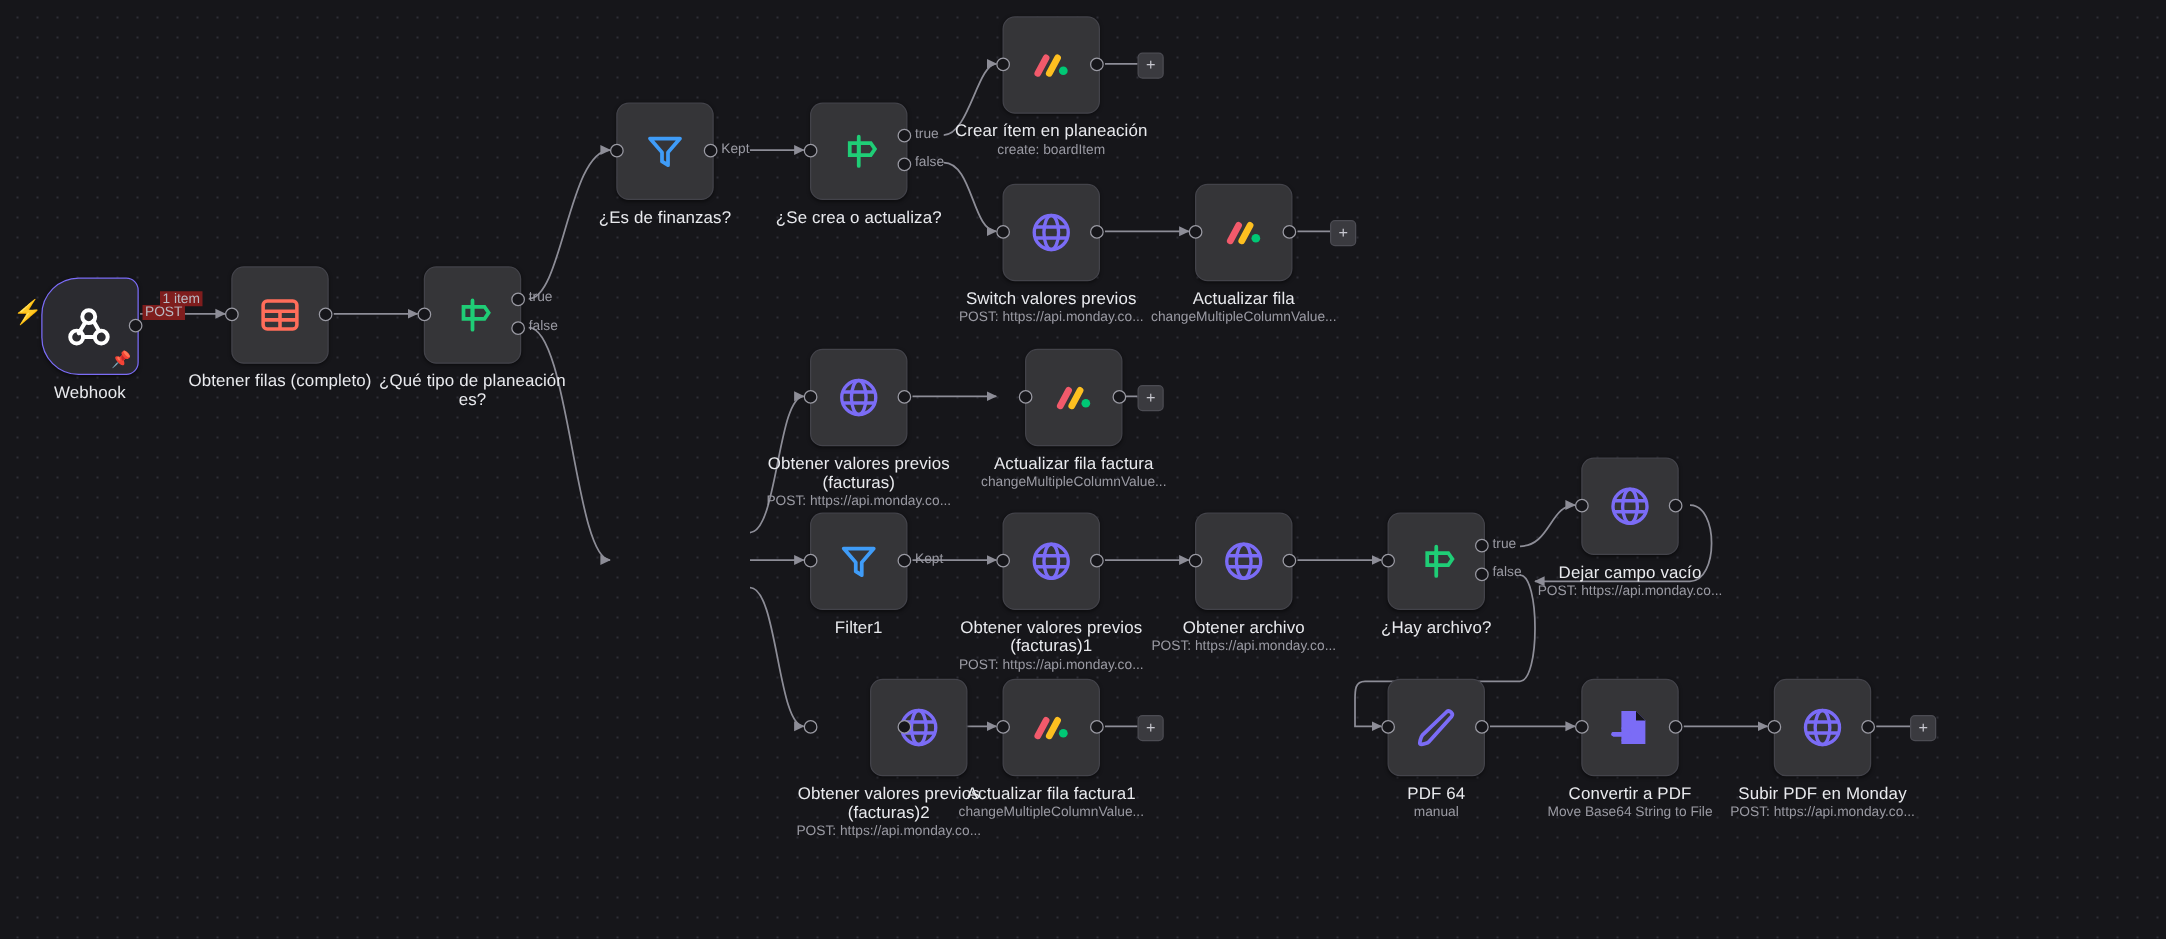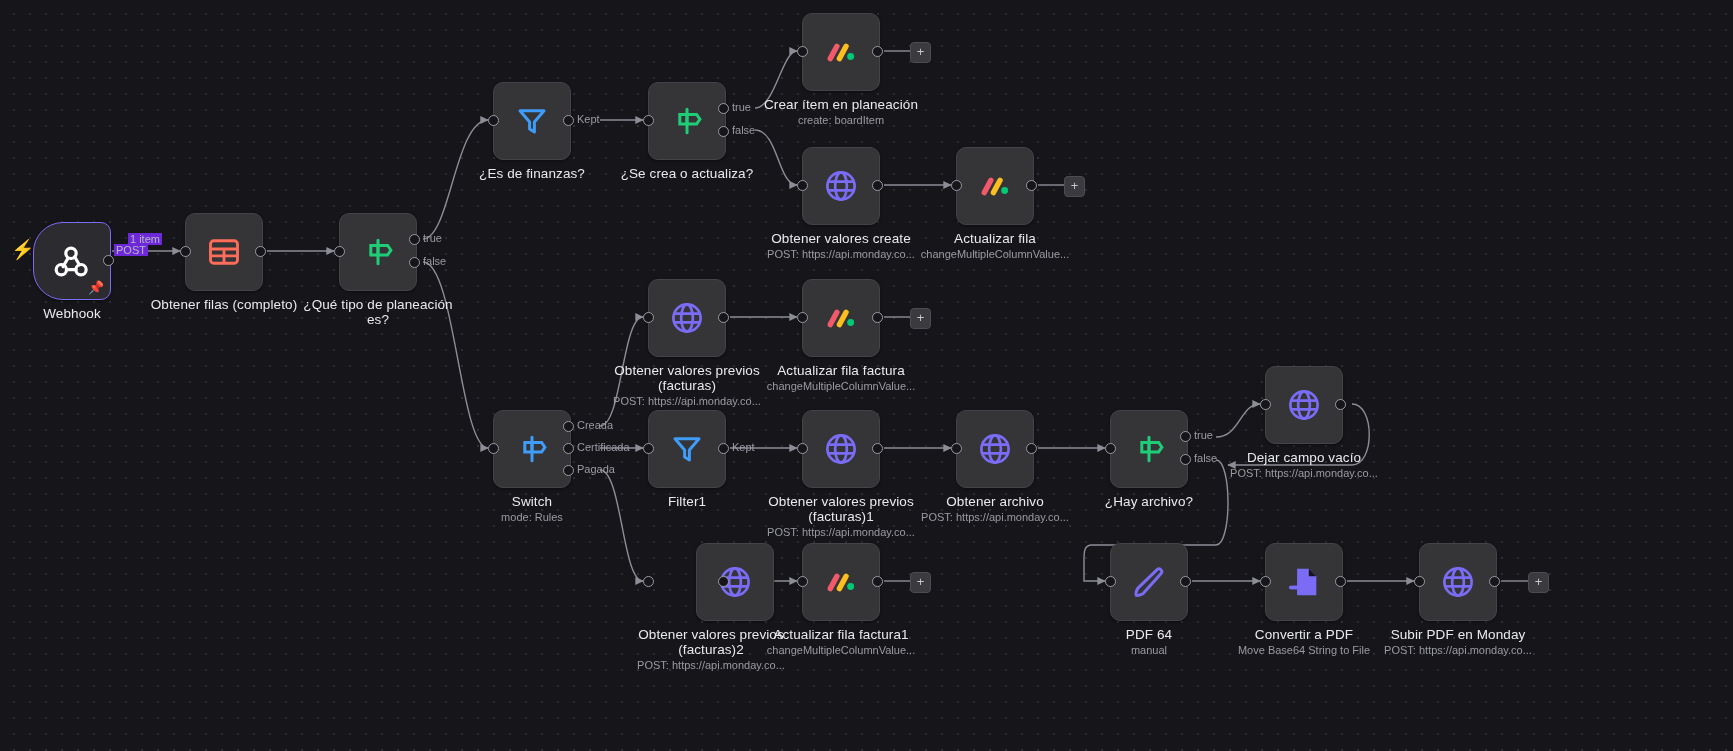--- a/index.html
+++ b/index.html
@@ -44,21 +44,21 @@
   .portlabel{
     position:absolute;color:#9a9aa3;font-size:11px;white-space:nowrap;
   }
   .plusbtn{
     position:absolute;width:19px;height:19px;border-radius:4px;
     background:#3a3a3f;border:1px solid #4c4c53;
     color:#c7c7cf;font-size:13px;line-height:17px;text-align:center;
   }
   .edgelabel{
     position:absolute;color:#b9b9c2;font-size:11px;white-space:nowrap;
-    background:#6d28d9;padding:0 2px;
+    background:#7f1d1d;padding:0 2px;
   }
   .bolt{position:absolute;color:#ff6d5a;font-size:19px;}
   .pin{position:absolute;right:5px;bottom:4px;color:#7b6cf6;font-size:13px;}
   svg.ic{display:block;}
 </style>
 </head>
 <body>
 
 <div id="canvas">
 
@@ -218,75 +218,57 @@
   <div class="node" style="left:802px;top:147px;">
     <div class="box">
       <svg class="ic" width="38" height="38" viewBox="0 0 24 24" fill="none" stroke="#7b6cf6" stroke-width="1.7">
         <circle cx="12" cy="12" r="8.6"></circle>
         <ellipse cx="12" cy="12" rx="3.7" ry="8.6"></ellipse>
         <path d="M3.6 9.2 H20.4 M3.6 14.8 H20.4"></path>
       </svg>
     </div>
     <div class="port" style="left:-5px;top:33px;"></div>
     <div class="port" style="left:70px;top:33px;"></div>
-    <div class="lbl">Obtener valores create</div>
+    <div class="lbl">Switch valores previos</div>
     <div class="sub" style="top:101px;">POST: https://api.monday.co...</div>
   </div>
 
   <div class="node" style="left:956px;top:147px;">
     <div class="box">
       <svg class="ic" width="38" height="38" viewBox="0 0 24 24">
         <g stroke-linecap="round" stroke-width="3.4" fill="none">
           <path d="M5.2 16.2 L9.4 8.4" stroke="#f25a6b"></path>
           <path d="M11.0 16.2 L15.2 8.4" stroke="#fdbf20"></path>
         </g>
         <circle cx="18.1" cy="14.9" r="2.2" fill="#00c875"></circle>
       </svg>
     </div>
     <div class="port" style="left:-5px;top:33px;"></div>
     <div class="port" style="left:70px;top:33px;"></div>
     <div class="lbl">Actualizar fila</div>
     <div class="sub" style="top:101px;">changeMultipleColumnValue...</div>
   </div>
   <div class="plusbtn" style="left:1064px;top:176px;">+</div>
 
-  <div class="node" style="left:493px;top:410px;">
-    <div class="box">
-      <svg class="ic" width="36" height="36" viewBox="0 0 24 24" fill="none" stroke="#3f9cf8" stroke-width="2" stroke-linecap="round">
-        <path d="M12 4.2 V19.8"></path>
-        <path d="M12 7.6 H18.4 L20.6 10.8 L18.4 14 H12 Z"></path>
-        <path d="M12 7.6 H7.2 V14 H12"></path>
-      </svg>
-    </div>
-    <div class="port" style="left:-5px;top:33px;"></div>
-    <div class="port" style="left:70px;top:11px;"></div>
-    <div class="portlabel" style="left:84px;top:9px;">Creada</div>
-    <div class="port" style="left:70px;top:33px;"></div>
-    <div class="portlabel" style="left:84px;top:31px;">Certificada</div>
-    <div class="port" style="left:70px;top:55px;"></div>
-    <div class="portlabel" style="left:84px;top:53px;">Pagada</div>
-    <div class="lbl">Switch</div>
-    <div class="sub" style="top:101px;">mode: Rules</div>
-  </div>
 
   <div class="node" style="left:648px;top:279px;">
     <div class="box">
       <svg class="ic" width="38" height="38" viewBox="0 0 24 24" fill="none" stroke="#7b6cf6" stroke-width="1.7">
         <circle cx="12" cy="12" r="8.6"></circle>
         <ellipse cx="12" cy="12" rx="3.7" ry="8.6"></ellipse>
         <path d="M3.6 9.2 H20.4 M3.6 14.8 H20.4"></path>
       </svg>
     </div>
     <div class="port" style="left:-5px;top:33px;"></div>
     <div class="port" style="left:70px;top:33px;"></div>
     <div class="lbl two">Obtener valores previos (facturas)</div>
     <div class="sub" style="top:116px;">POST: https://api.monday.co...</div>
   </div>
 
-  <div class="node" style="left:802px;top:279px;">
+  <div class="node" style="left:820px;top:279px;">
     <div class="box">
       <svg class="ic" width="38" height="38" viewBox="0 0 24 24">
         <g stroke-linecap="round" stroke-width="3.4" fill="none">
           <path d="M5.2 16.2 L9.4 8.4" stroke="#f25a6b"></path>
           <path d="M11.0 16.2 L15.2 8.4" stroke="#fdbf20"></path>
         </g>
         <circle cx="18.1" cy="14.9" r="2.2" fill="#00c875"></circle>
       </svg>
     </div>
     <div class="port" style="left:-5px;top:33px;"></div>

